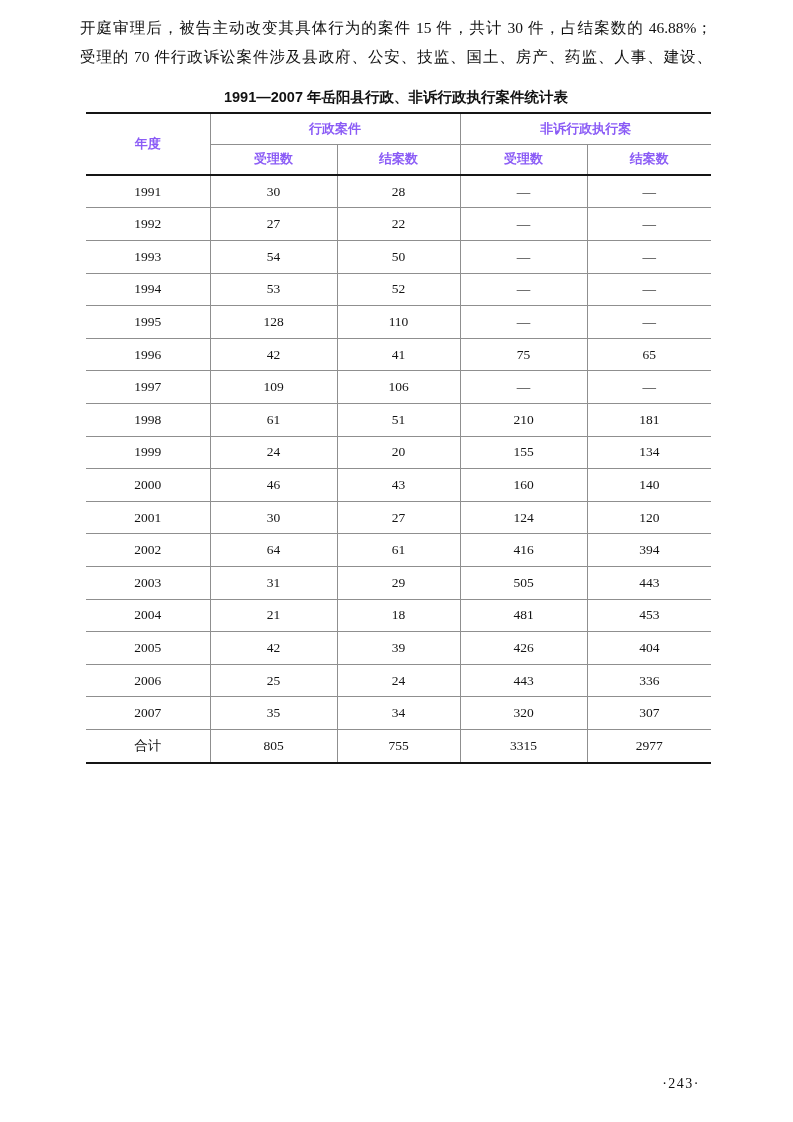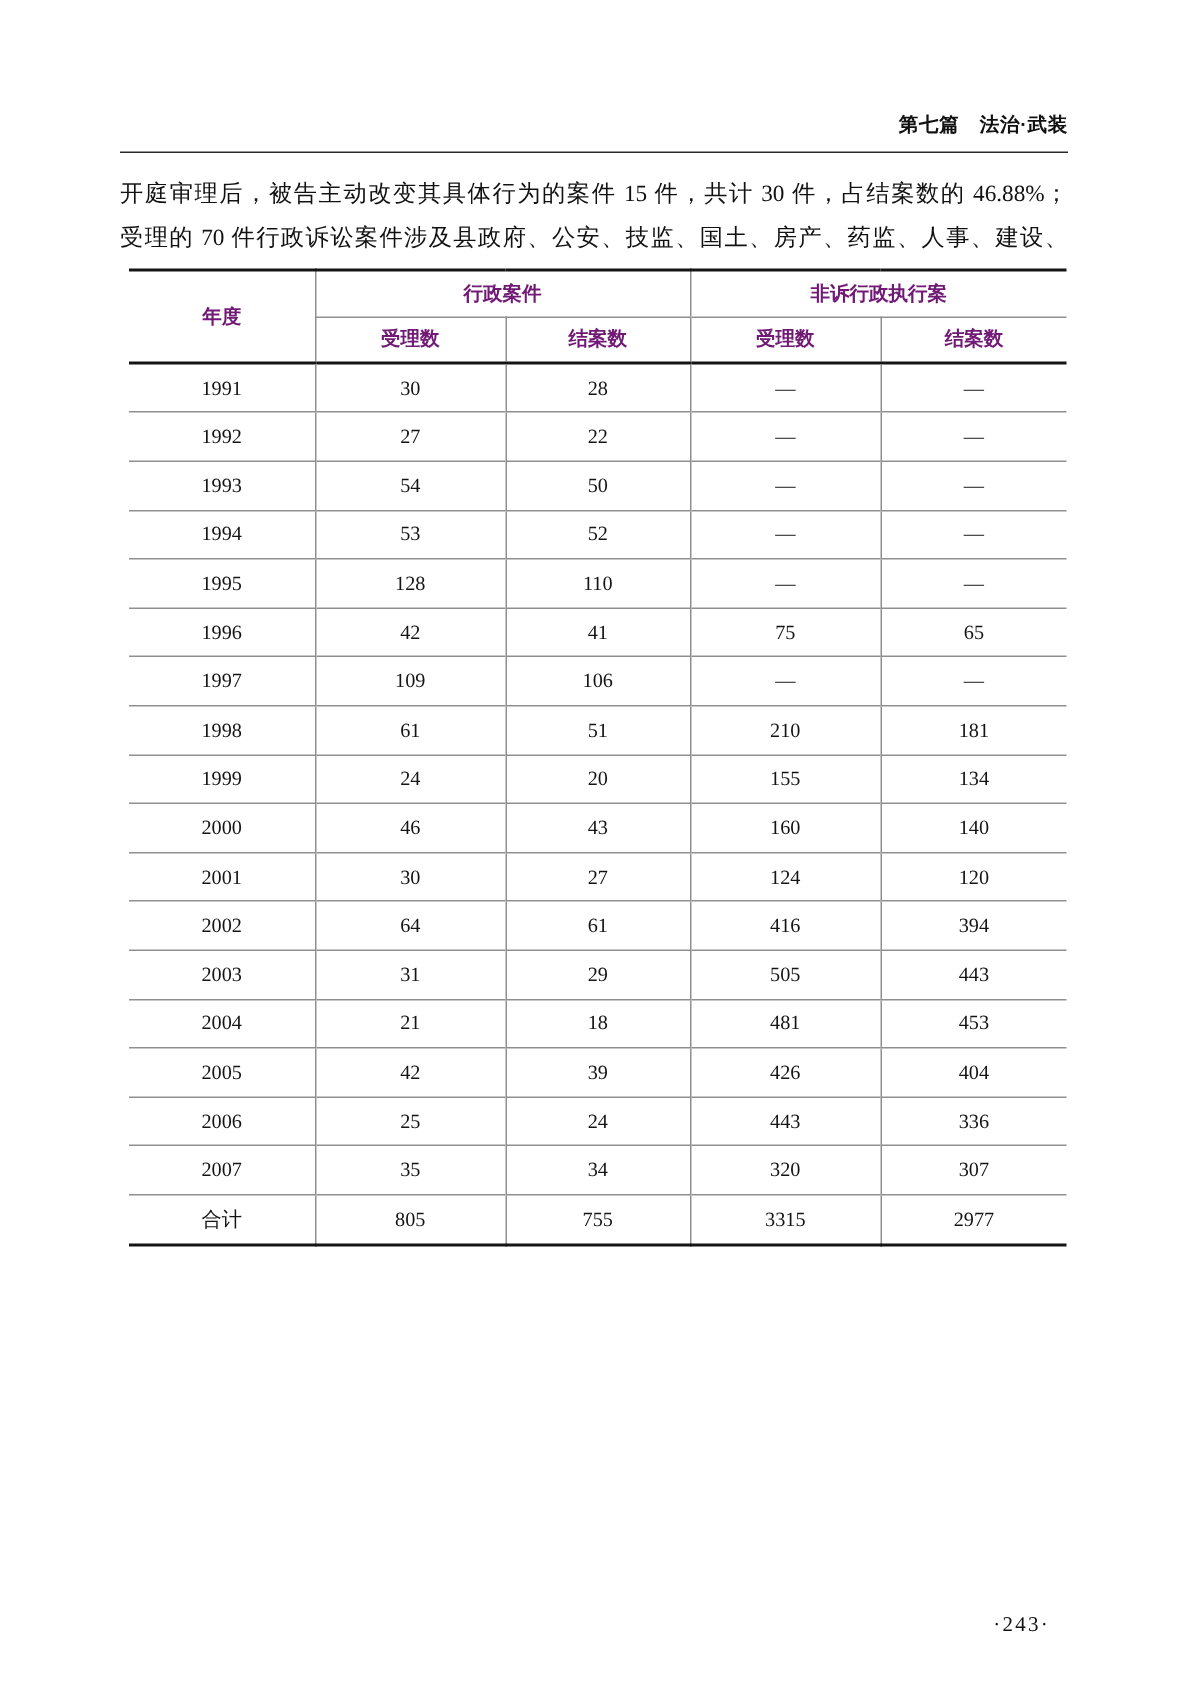--- a/index.html
+++ b/index.html
@@ -64,21 +64,21 @@
   .stat-table th, .stat-table td {
     text-align: center;
     vertical-align: middle;
     padding: 0;
     overflow: hidden;
   }
   .stat-table thead th {
     font-family: "Liberation Sans", "DejaVu Sans", sans-serif;
     font-weight: bold;
     font-size: 13px;
-    color: #701a75;
+    color: #8b5cf6;
   }
   .th-group { height: 30px; border-bottom: 1px solid #8f8f8f; }
   .subrow th { height: 29px; }
   .th-year, .subrow th { border-bottom: 2.5px solid #151515; }
   .sep { border-left: 1px solid #8f8f8f; }
   .stat-table tbody td {
     height: 31.6px;
     font-size: 13.5px;
     color: #141414;
     border-top: 1px solid #8f8f8f;
@@ -92,29 +92,27 @@
     font-size: 14px;
     letter-spacing: 1.5px;
     color: #111;
   }
 </style>
 </head>
 <body>
 
 <div class="page">
 
-  <div class="running-head">
-    <span>第七篇　法治·武装</span>
-  </div>
 
   <div class="body-text">
     <div class="pline">开庭审理后，被告主动改变其具体行为的案件 15 件，共计 30 件，占结案数的 46.88%；</div>
     <div class="pline">受理的 70 件行政诉讼案件涉及县政府、公安、技监、国土、房产、药监、人事、建设、</div>
   </div>
 
+  <div class="table-title">1991—2007 年岳阳县行政、非诉行政执行案件统计表</div>
 
 
   <table class="stat-table">
     <colgroup>
       <col style="width:124px">
       <col style="width:127px">
       <col style="width:123px">
       <col style="width:127px">
       <col style="width:124px">
     </colgroup>

